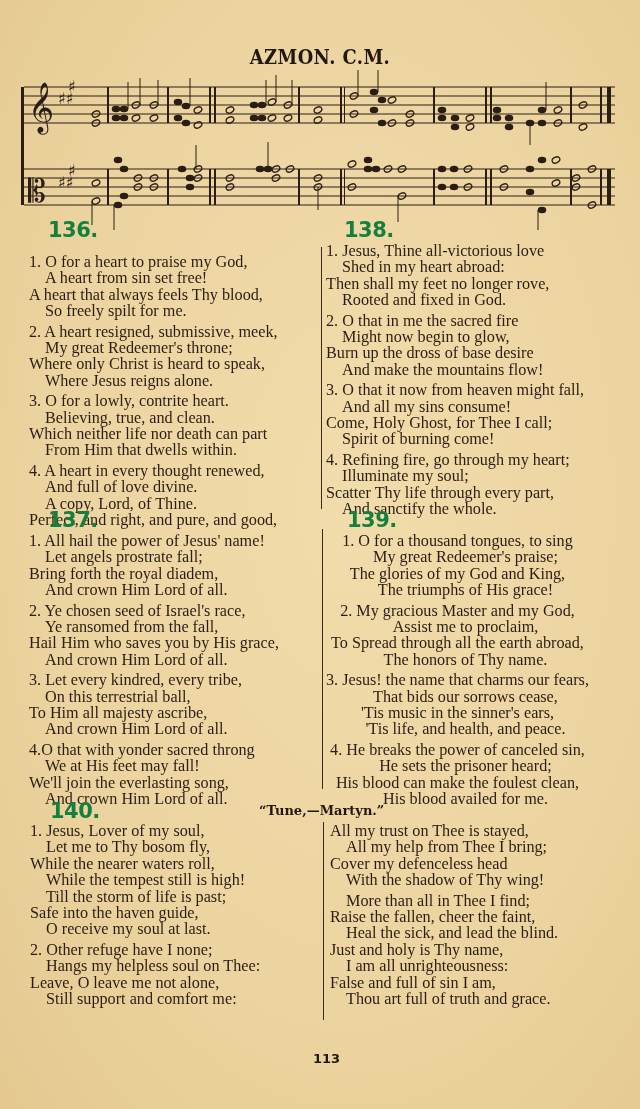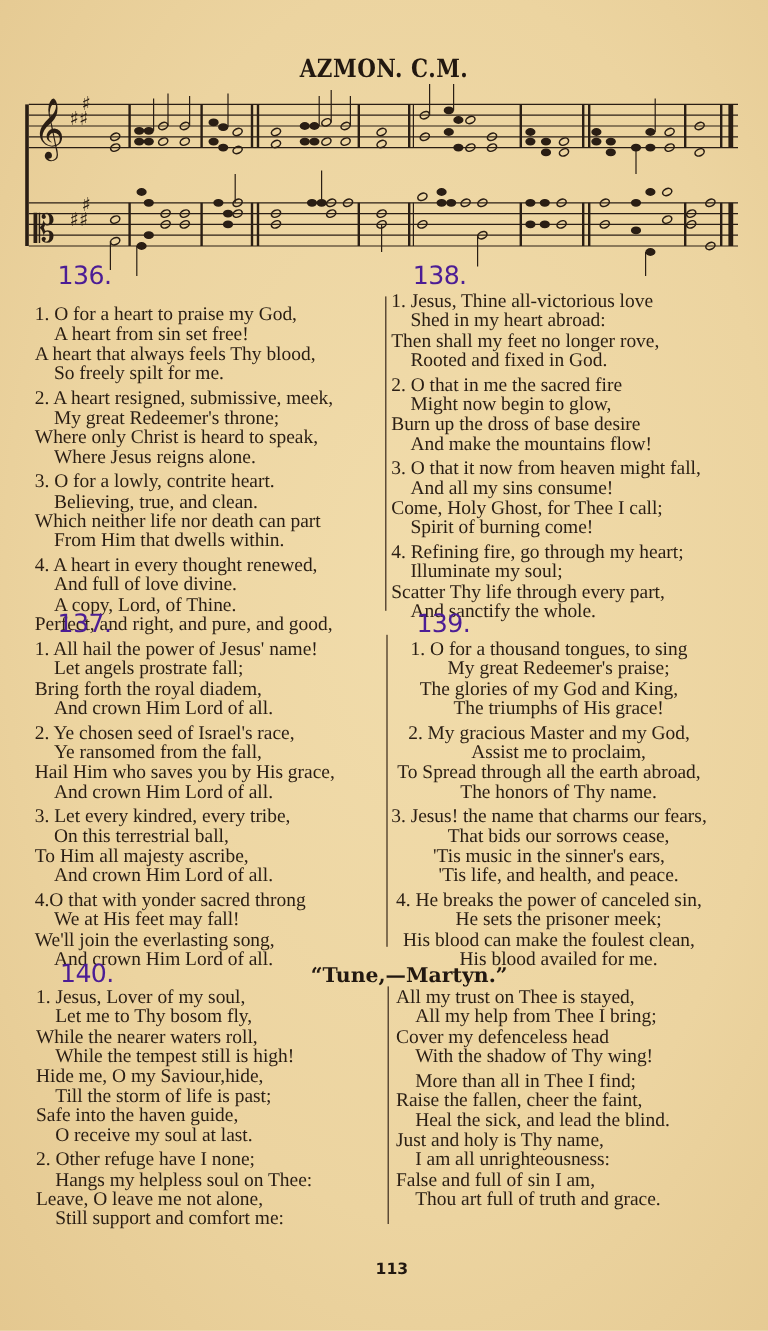--- a/index.html
+++ b/index.html
@@ -14,34 +14,34 @@
   .page { position: absolute; inset: 0; }
   .tune-title {
     position: absolute; left: 0; right: 0; top: 44px;
     text-align: center; font-family: "DejaVu Serif", serif;
     font-weight: bold; font-size: 21px; letter-spacing: 0.5px; color: #221810;
     transform: scaleX(0.85);
   }
   .score { position: absolute; left: 18px; top: 70px; width: 600px; height: 160px; }
   .hymn-num {
     position: absolute; font-family: "DejaVu Sans", sans-serif;
-    font-weight: normal; font-size: 21px; color: #4c1d95; letter-spacing: -0.5px;
+    font-weight: bold; font-size: 21px; color: #15803d; letter-spacing: -0.5px;
   }
   .col { position: absolute; }
   .verse { margin: 0; padding: 0; }
   .line {
     font-family: "Liberation Serif", serif; font-size: 16.2px; line-height: 16.4px;
     white-space: nowrap; color: #2a1e14;
   }
   .line.indent { padding-left: 16px; }
   .verse + .verse { margin-top: 4px; }
   .col-rule { position: absolute; width: 1px; background: #3a2a1c; }
   .tune-note {
     position: absolute; font-family: "DejaVu Serif", serif; font-weight: bold;
-    font-size: 17px; color: #221810;
+    font-size: 13px; color: #221810;
   }
   .page-num {
     position: absolute; font-family: "DejaVu Sans", sans-serif; font-weight: bold;
     font-size: 13px; color: #221810;
   }
 </style>
 </head>
 <body>
 
 <div class="page">
@@ -335,36 +335,35 @@
       <div class="line indent">The honors of Thy name.</div>
     </div>
     <div class="verse">
       <div class="line">3. Jesus! the name that charms our fears,</div>
       <div class="line indent">That bids our sorrows cease,</div>
       <div class="line">'Tis music in the sinner's ears,</div>
       <div class="line indent">'Tis life, and health, and peace.</div>
     </div>
     <div class="verse">
       <div class="line">4. He breaks the power of canceled sin,</div>
-      <div class="line indent">He sets the prisoner meek;</div>
+      <div class="line indent">He sets the prisoner heard;</div>
       <div class="line">His blood can make the foulest clean,</div>
       <div class="line indent">His blood availed for me.</div>
     </div>
   </div>
 
   <div class="hymn-num" style="left:50px; top:799px;">140.</div>
   <div class="tune-note" style="left:259px; top:803px;">“Tune,—Martyn.”</div>
 
   <div class="col" style="left:30px; top:823px;">
     <div class="verse">
       <div class="line">1. Jesus, Lover of my soul,</div>
       <div class="line indent">Let me to Thy bosom fly,</div>
       <div class="line">While the nearer waters roll,</div>
       <div class="line indent">While the tempest still is high!</div>
-      <div class="line">Hide me, O my Saviour,hide,</div>
       <div class="line indent">Till the storm of life is past;</div>
       <div class="line">Safe into the haven guide,</div>
       <div class="line indent">O receive my soul at last.</div>
     </div>
     <div class="verse">
       <div class="line">2. Other refuge have I none;</div>
       <div class="line indent">Hangs my helpless soul on Thee:</div>
       <div class="line">Leave, O leave me not alone,</div>
       <div class="line indent">Still support and comfort me:</div>
     </div>

